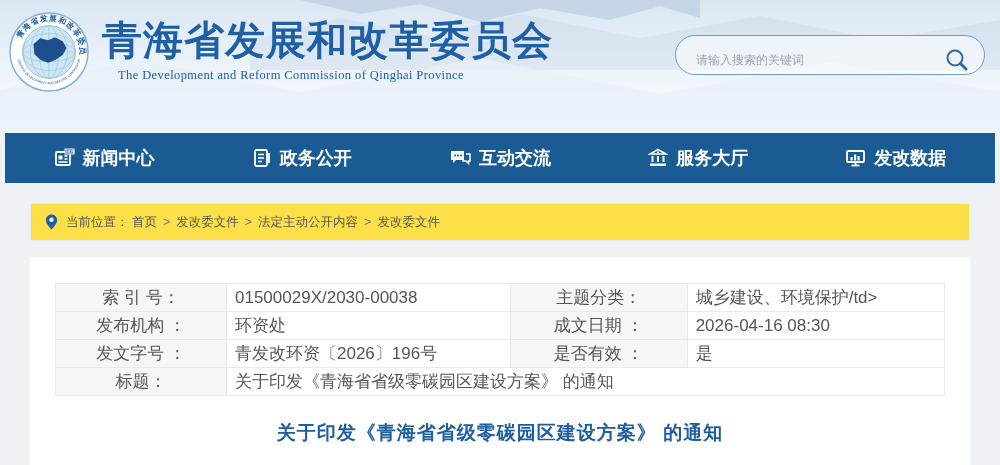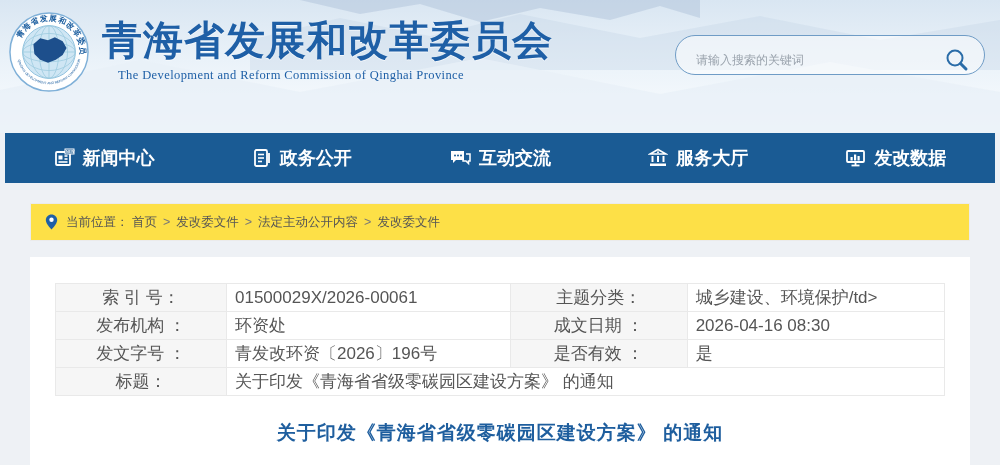--- a/index.html
+++ b/index.html
@@ -215,21 +215,21 @@
   <a class="crumb-link">法定主动公开内容</a>
   <span class="crumb-sep">&gt;</span>
   <a class="crumb-link">发改委文件</a>
 </div>
 
 <div class="main-box">
   <table class="meta">
     <tbody>
         <tr>
       <td class="lbl">索 引 号：</td>
-      <td class="val">01500029X/2026-00061</td>
+      <td class="val">01500029X/2030-00038</td>
       <td class="lbl lbl2">主题分类：</td>
       <td class="val">城乡建设、环境保护/td&gt;</td>
     </tr>
     <tr>
       <td class="lbl">发布机构 ：</td>
       <td class="val">环资处</td>
       <td class="lbl lbl2">成文日期 ：</td>
       <td class="val">2026-04-16 08:30</td>
     </tr>
     <tr>

